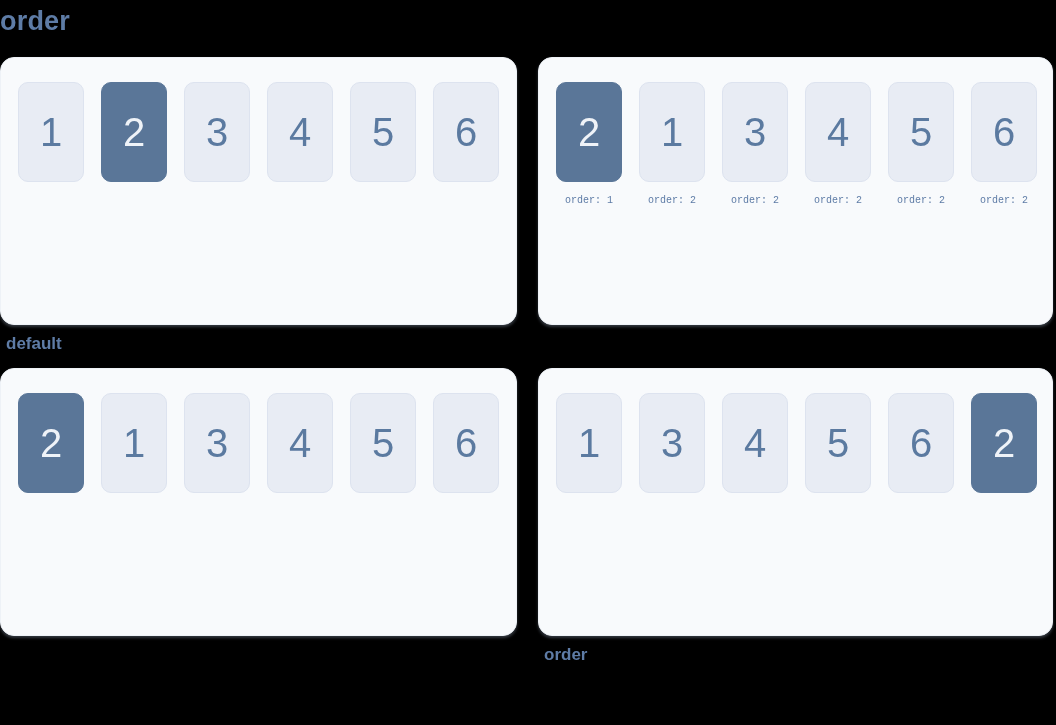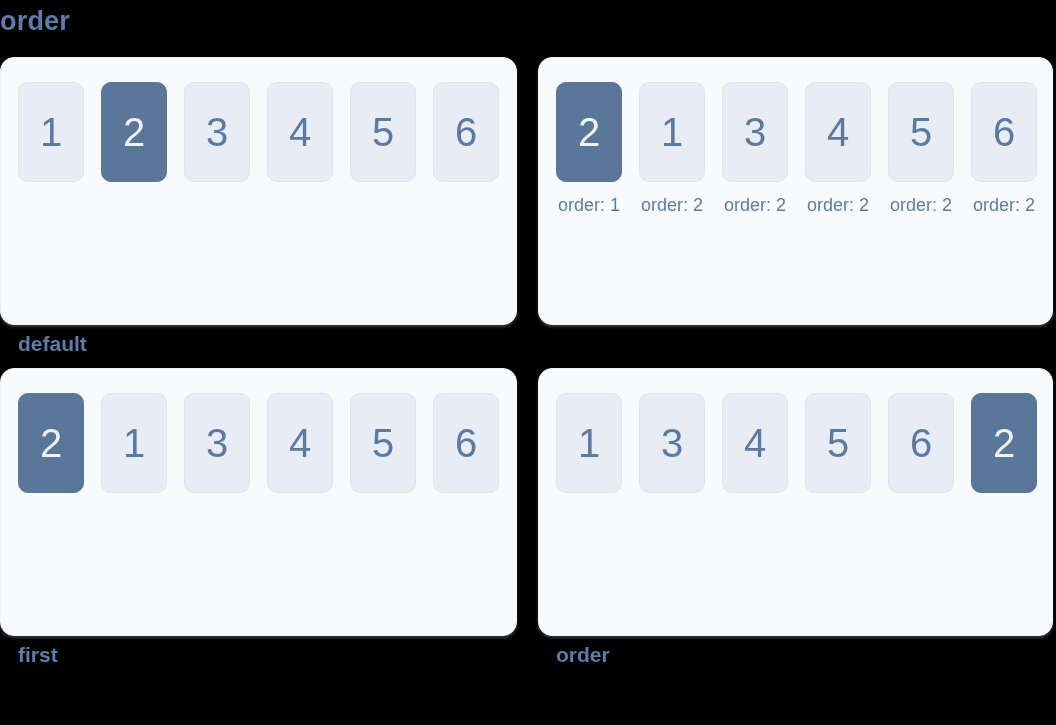--- a/index.html
+++ b/index.html
@@ -59,29 +59,30 @@
     color: #eff3f8;
   }
   .col {
     display: flex;
     flex-direction: column;
     align-items: center;
     gap: 13px;
     flex: 0 0 auto;
   }
   .order-label {
-    font-size: 18px;
+    font-size: 10px;
     font-weight: 500;
     color: #5e7ca6;
     white-space: nowrap;
+    font-family: Liberation Mono, monospace;
   }
   .caption {
-    margin: 8px 16px 14px;
+    margin: 8px 4px 14px;
     padding-left: 2px;
-    font-size: 21px;
+    font-size: 17px;
     font-weight: 700;
     line-height: 21px;
     color: #5e7ca6;
   }
 </style>
 </head>
 <body>
 
 <div class="page">
 
@@ -138,21 +139,20 @@
       <div class="panel">
         <div class="items">
           <div class="item hl">2</div>
           <div class="item">1</div>
           <div class="item">3</div>
           <div class="item">4</div>
           <div class="item">5</div>
           <div class="item">6</div>
         </div>
       </div>
-      <div class="caption">first</div>
     </div>
 
     <div class="cell">
       <div class="panel">
         <div class="items">
           <div class="item">1</div>
           <div class="item">3</div>
           <div class="item">4</div>
           <div class="item">5</div>
           <div class="item">6</div>

